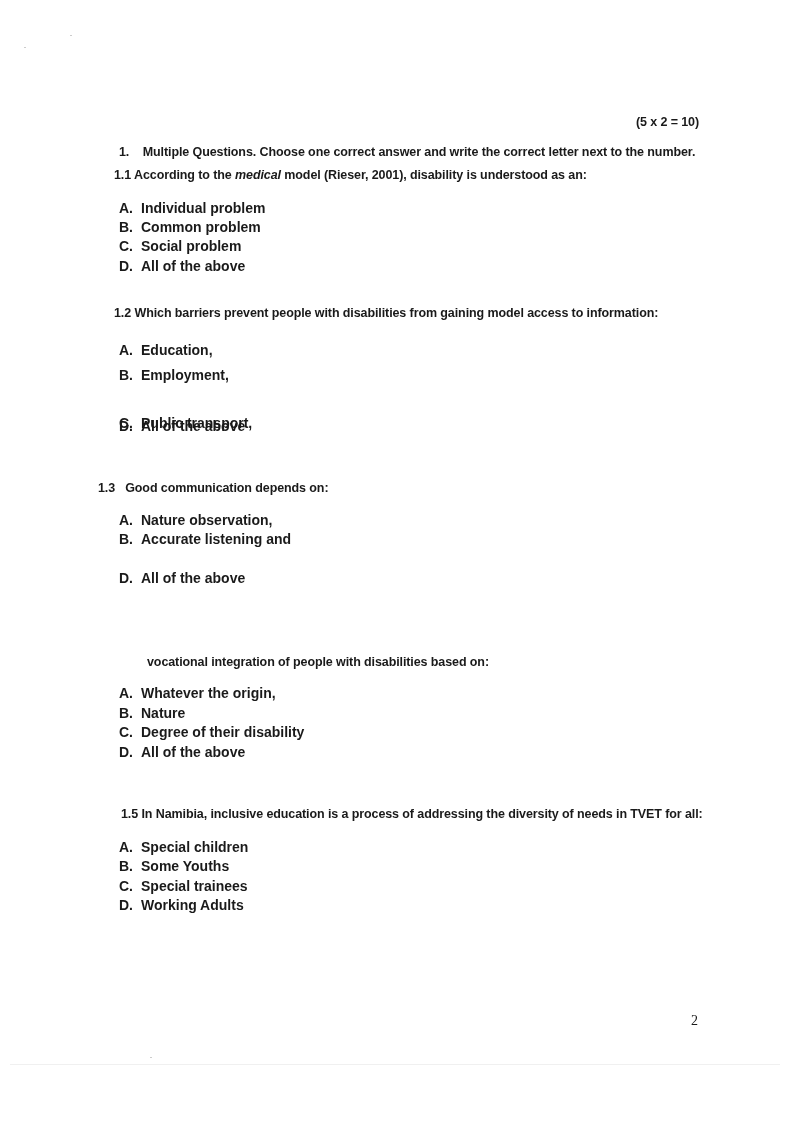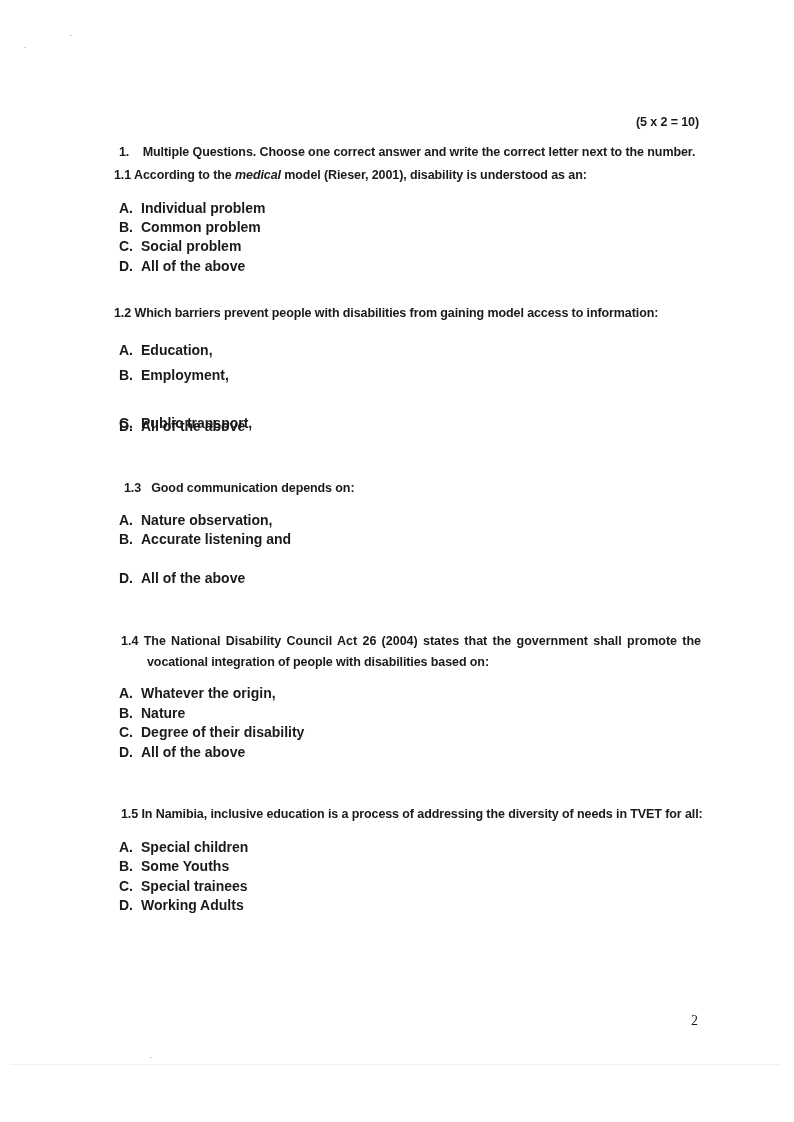--- a/index.html
+++ b/index.html
@@ -40,32 +40,28 @@
 
   <div class="txt" style="left:114px;top:306px;">
     <span>1.2</span>
     <span>Which barriers prevent people with disabilities from gaining model access to information:</span>
   </div>
   <div class="opt" style="left:119px;top:342px;"><span class="letter">A.</span><span>Education,</span></div>
   <div class="opt" style="left:119px;top:367px;"><span class="letter">B.</span><span>Employment,</span></div>
   <div class="opt" style="left:119px;top:392px;margin-top:23px;"><span class="letter">C.</span><span>Public transport,</span></div>
   <div class="opt" style="left:119px;top:418px;"><span class="letter">D.</span><span>All of the above</span></div>
 
-  <div class="txt" style="left:124px;top:481px;text-align:center;">
+  <div class="txt" style="left:98px;top:481px;text-align:center;">
     <span>1.3</span>&nbsp;&nbsp;
     <span>Good communication depends on:</span>
   </div>
   <div class="opt" style="left:119px;top:512px;"><span class="letter">A.</span><span>Nature observation,</span></div>
   <div class="opt" style="left:119px;top:531px;"><span class="letter">B.</span><span>Accurate listening and</span></div>
   <div class="opt" style="left:119px;top:570px;"><span class="letter">D.</span><span>All of the above</span></div>
 
-  <div class="justify" style="left:121px;top:634px;">
-    <span>1.4</span>
-    <span>The National Disability Council Act 26 (2004) states that the government shall promote the</span>
-  </div>
   <div class="txt" style="left:147px;top:655px;">vocational integration of people with disabilities based on:</div>
   <div class="opt" style="left:119px;top:685px;"><span class="letter">A.</span><span>Whatever the origin,</span></div>
   <div class="opt" style="left:119px;top:705px;"><span class="letter">B.</span><span>Nature</span></div>
   <div class="opt" style="left:119px;top:724px;"><span class="letter">C.</span><span>Degree of their disability</span></div>
   <div class="opt" style="left:119px;top:744px;"><span class="letter">D.</span><span>All of the above</span></div>
 
   <div class="txt" style="left:121px;top:807px;">
     <span>1.5</span>
     <span>In Namibia, inclusive education is a process of addressing the diversity of needs in TVET for all:</span>
   </div>

